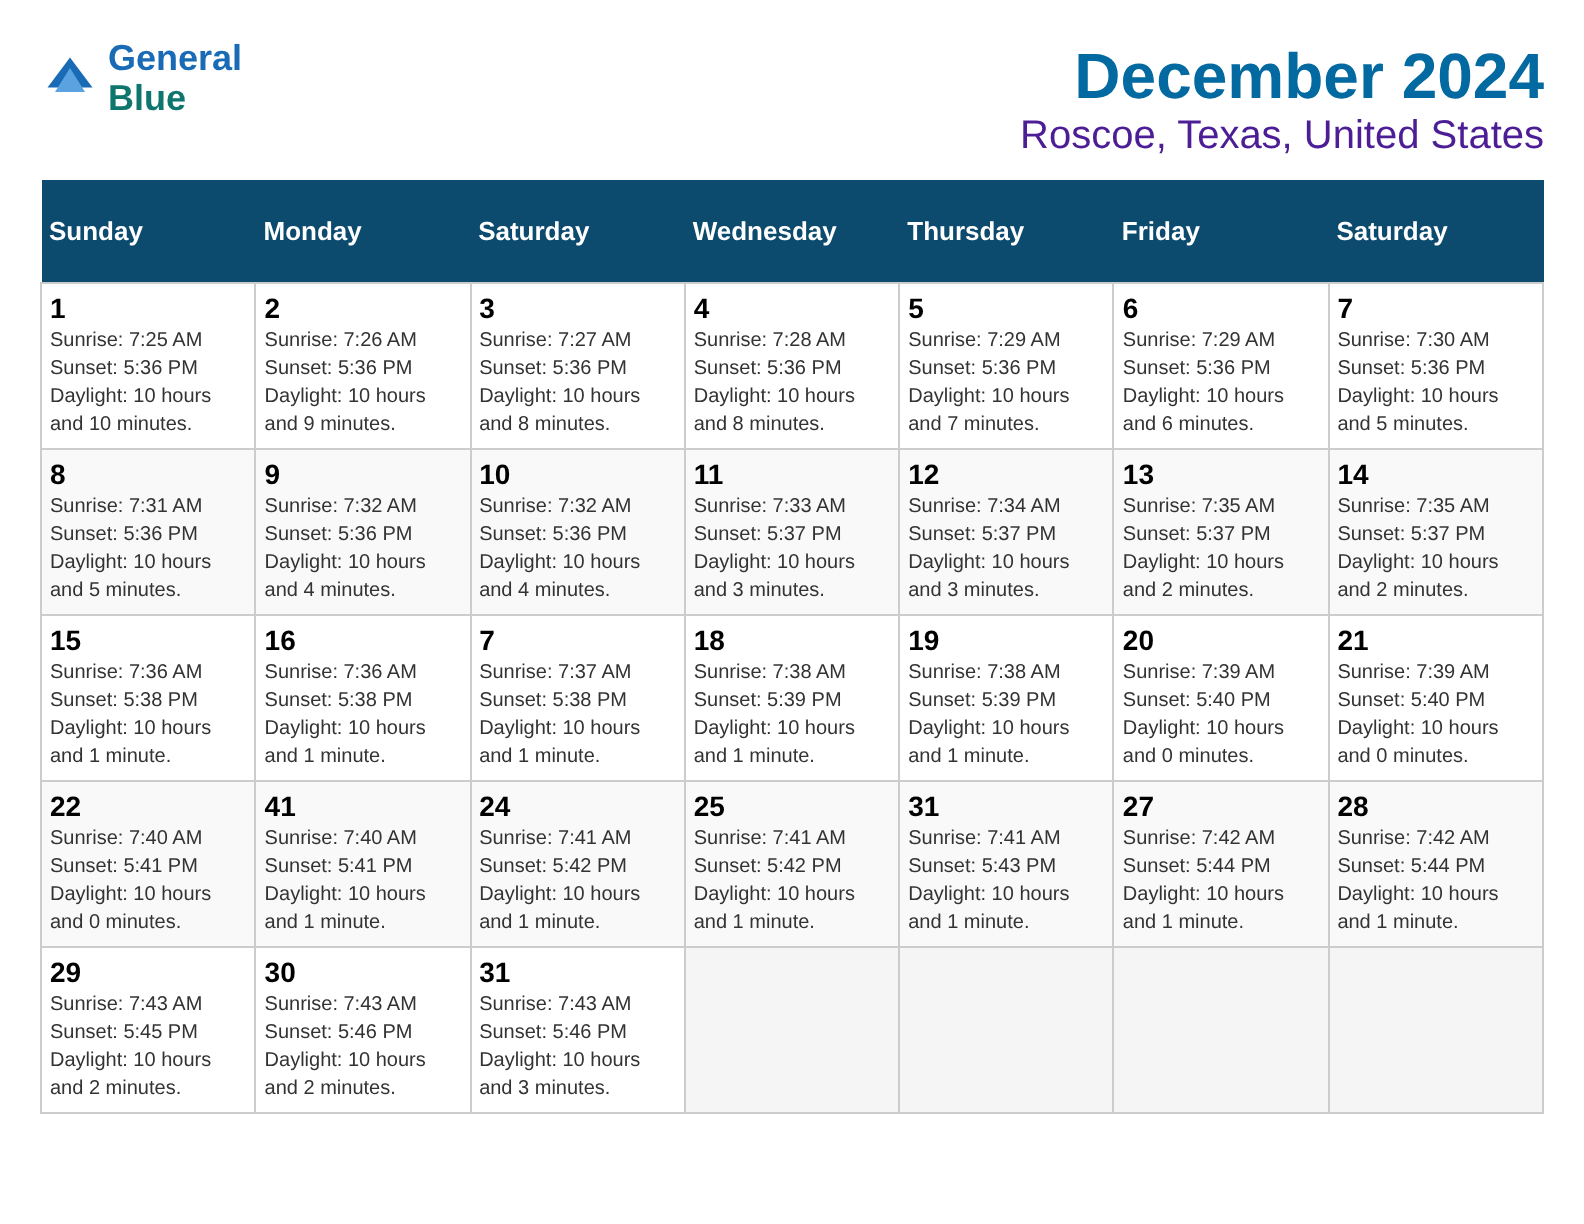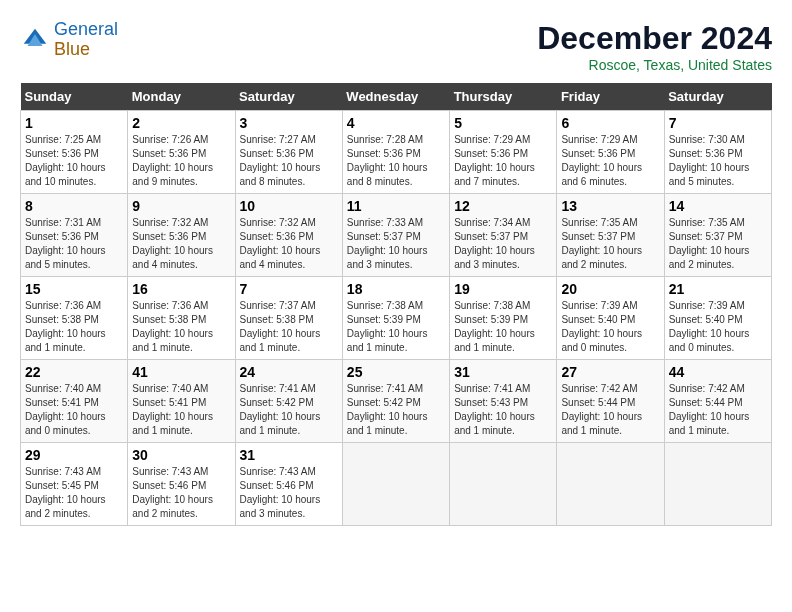--- a/index.html
+++ b/index.html
@@ -16,52 +16,52 @@
       align-items: flex-start;
       margin-bottom: 10px;
     }
     .logo {
       display: flex;
       align-items: center;
       gap: 4px;
     }
     .logo-text {
       font-size: 18px;
-      font-weight: normal;
+      font-weight: bold;
       color: #333;
       line-height: 1.1;
     }
     .logo-text span {
       color: #1a6bb5;
     }
     .logo-icon {
       width: 30px;
       height: 30px;
     }
     .title-area {
       text-align: right;
     }
     .month-title {
       font-size: 32px;
       font-weight: bold;
-      color: #0f172a;
+      color: #0369a1;
     }
     .location {
-      font-size: 14px;
-      color: #15803d;
+      font-size: 20px;
+      color: #4c1d95;
     }
     table {
       width: 100%;
       border-collapse: collapse;
       font-size: 11px;
     }
     th {
-      background-color: #404040;
+      background-color: #0c4a6e;
       color: white;
-      padding: 6px 4px;
+      padding: 18px 4px;
       text-align: left;
       font-size: 13px;
       font-weight: bold;
     }
     td {
       border: 1px solid #ccc;
       vertical-align: top;
       padding: 4px;
       width: calc(100% / 7);
       height: 80px;
@@ -88,21 +88,21 @@
 <body>
 
 <div class="header-area">
   <div class="logo">
     <svg class="logo-icon" viewBox="0 0 40 40">
       <polygon points="20,5 35,25 5,25" fill="#1a6bb5"></polygon>
       <polygon points="20,12 30,28 10,28" fill="#5ba3e0"></polygon>
     </svg>
     <div class="logo-text">
       <div><span>General</span></div>
-      <div><span style="color:#a16207">Blue</span></div>
+      <div><span style="color:#0f766e">Blue</span></div>
     </div>
   </div>
   <div class="title-area">
     <div class="month-title">December 2024</div>
     <div class="location">Roscoe, Texas, United States</div>
   </div>
 </div>
 
 <table>
   <thead>
@@ -334,21 +334,21 @@
       </td>
         <td>
         <span class="day-num">27</span>
         <div class="day-info">
           Sunrise: 7:42 AM<br>
           Sunset: 5:44 PM<br>
           Daylight: 10 hours and 1 minute.
         </div>
       </td>
         <td>
-        <span class="day-num">44</span>
+        <span class="day-num">28</span>
         <div class="day-info">
           Sunrise: 7:42 AM<br>
           Sunset: 5:44 PM<br>
           Daylight: 10 hours and 1 minute.
         </div>
       </td>
       </tr>
       <tr>
         <td>
         <span class="day-num">29</span>

